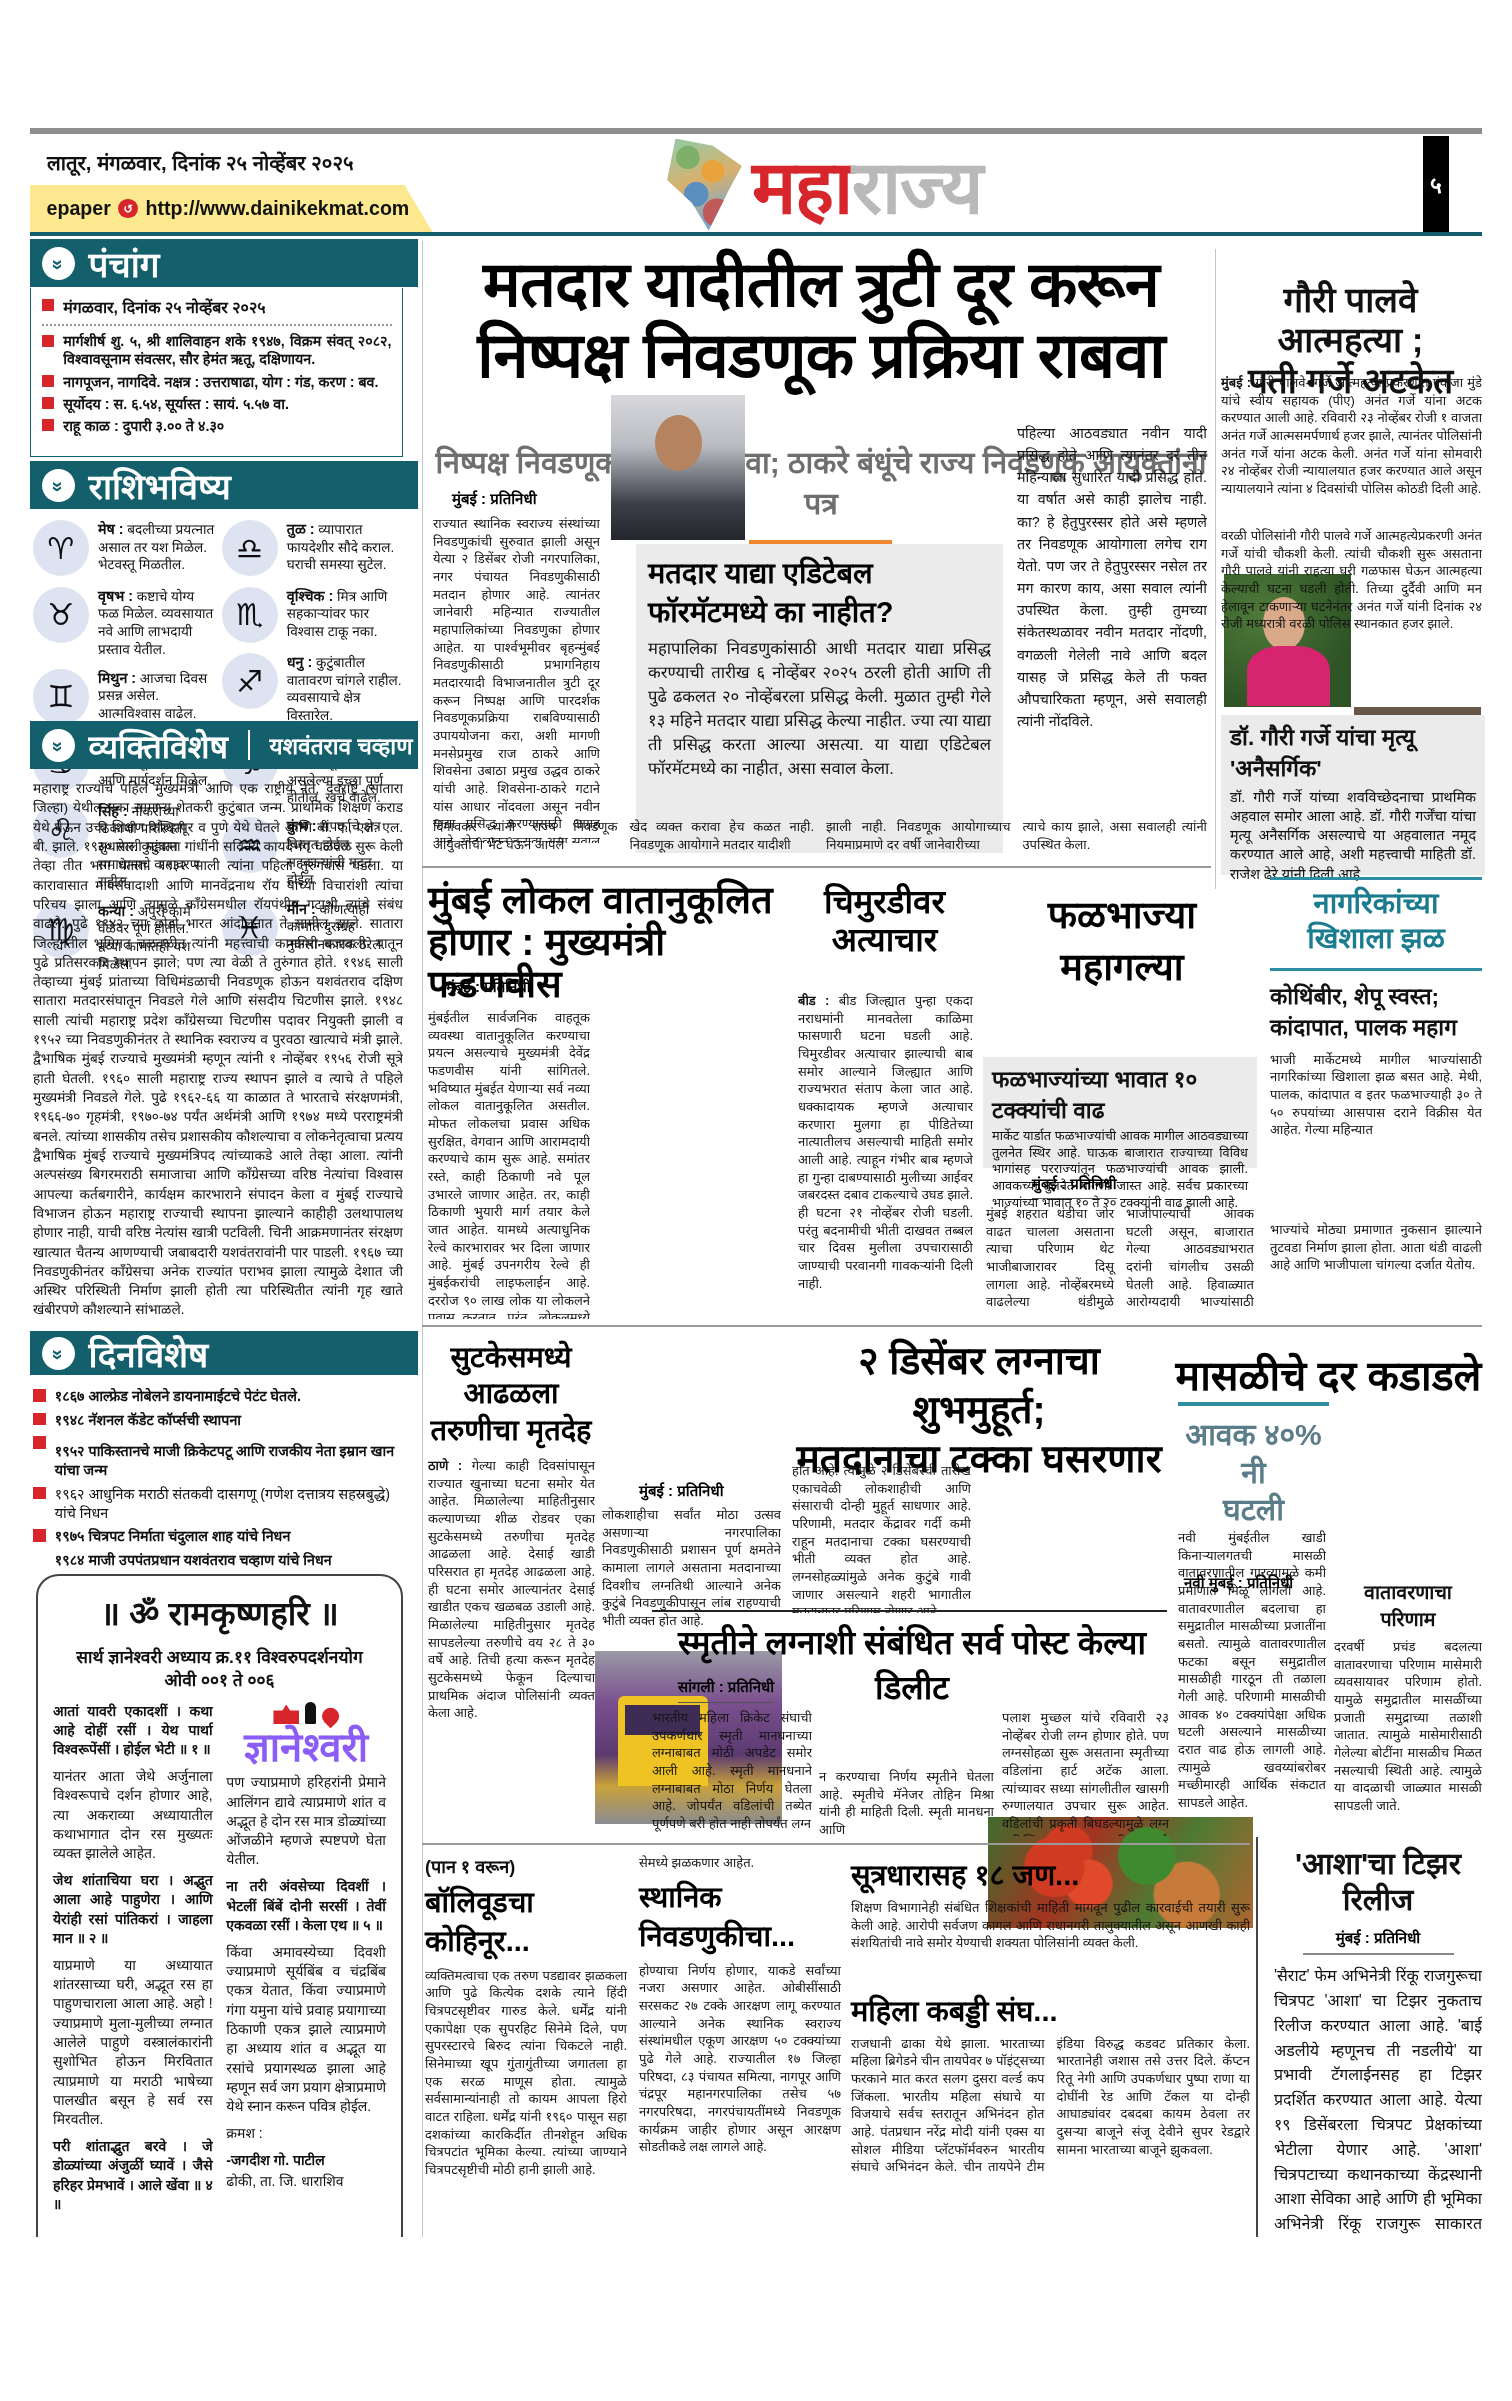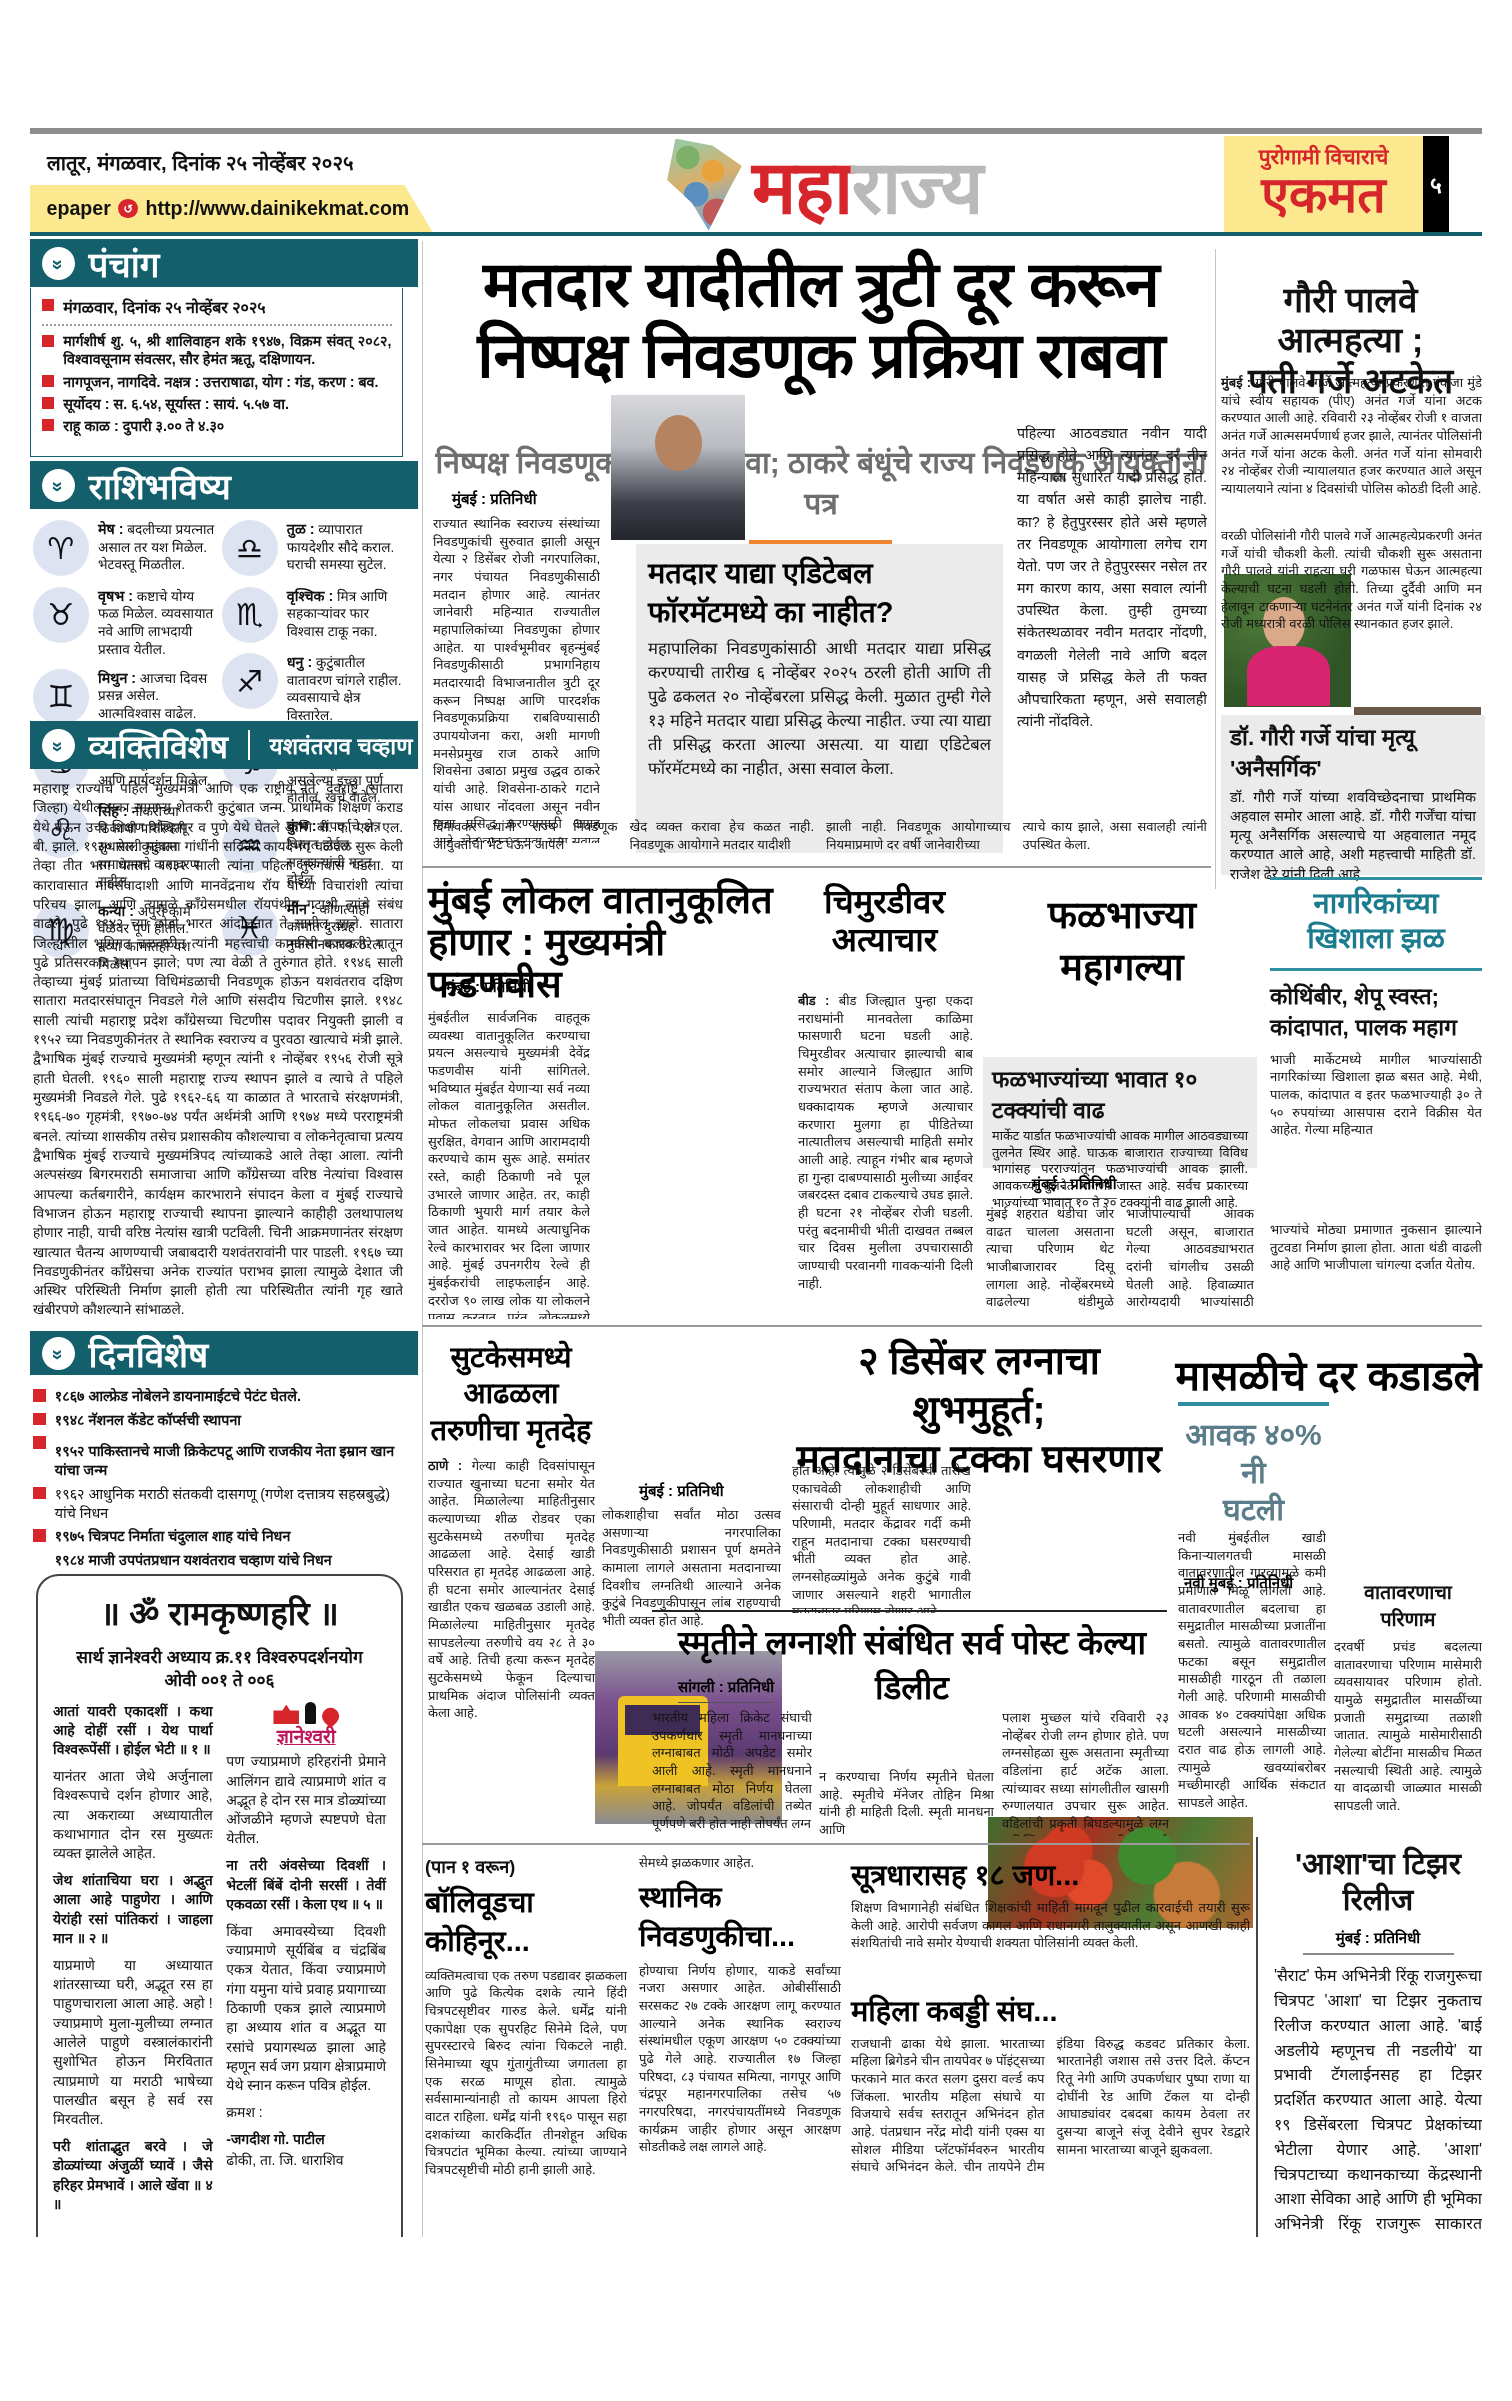--- a/index.html
+++ b/index.html
@@ -57,24 +57,20 @@
            radial-gradient(circle at 60% 35%,#e8a33d 14%,transparent 15%),
            radial-gradient(circle at 40% 60%,#5a8fc0 16%,transparent 17%),
            radial-gradient(circle at 65% 80%,#c05a5a 15%,transparent 16%),
            linear-gradient(160deg,#9ec7a0 10%,#d9b06c 45%,#7da7c9 80%);
            clip-path:polygon(15% 0,60% 8%,95% 30%,80% 55%,55% 100%,35% 70%,5% 45%);"></div>
     <div style="margin-left:6px;">
       <span style="font-weight:900;font-size:74px;color:#d6252b;letter-spacing:-1.5px;">महा</span><span style="font-weight:900;font-size:74px;color:#b9b9b9;letter-spacing:-1.5px;">राज्य</span>
     </div>
   </div>
 
-  <div class="abs" style="left:1224px;top:136px;width:199px;height:96px;background:#fbe88f;text-align:center;">
-    <div style="font-weight:bold;font-size:21px;color:#d6252b;margin-top:6px;font-family:'Liberation Serif','DejaVu Serif',serif;">पुरोगामी विचाराचे</div>
-    <div style="font-weight:900;font-size:50px;color:#d6252b;line-height:1.0;">एकमत</div>
-  </div>
   <div class="abs" style="left:1423px;top:136px;width:25.6px;height:96px;background:#000;color:#fff;display:flex;align-items:center;justify-content:center;">
     <span style="font-size:22.6px;font-weight:bold;">५</span>
   </div>
 
   <div class="abs" style="left:30px;top:232px;width:1452px;height:3.8px;background:#135f6b;"></div>
 
   <div class="abs rule-v" style="left:422px;top:241px;height:2131px;background:#b9c9cc;"></div>
 
   <div class="abs sec-head" style="left:30px;top:239px;width:376px;height:48px;">
     <div class="circ">
@@ -217,21 +213,21 @@
     <div style="column-count:2;column-gap:13.6px;">
       <p class="verse-b">आतां यावरी एकादशीं । कथा आहे दोहीं रसीं । येथ पार्था विश्वरूपेंसीं । होईल भेटी ॥ १ ॥</p>
       <p>यानंतर आता जेथे अर्जुनाला विश्वरूपाचे दर्शन होणार आहे, त्या अकराव्या अध्यायातील कथाभागात दोन रस मुख्यतः व्यक्त झालेले आहेत.</p>
       <p class="verse-b">जेथ शांताचिया घरा । अद्भुत आला आहे पाहुणेरा । आणि येरांही रसां पांतिकरां । जाहला मान ॥ २ ॥</p>
       <p>याप्रमाणे या अध्यायात शांतरसाच्या घरी, अद्भूत रस हा पाहुणचाराला आला आहे. अहो ! ज्याप्रमाणे मुला-मुलीच्या लग्नात आलेले पाहुणे वस्त्रालंकारांनी सुशोभित होऊन मिरवितात त्याप्रमाणे या मराठी भाषेच्या पालखीत बसून हे सर्व रस मिरवतील.</p>
       <p class="verse-b">परी शांताद्भुत बरवे । जे डोळ्यांच्या अंजुळीं घ्यावें । जैसे हरिहर प्रेमभावें । आले खेंवा ॥ ४ ॥</p>
       <div style="text-align:center;margin:6px 0;">
         <span style="display:inline-block;width:25.6px;height:19.6px;background:#d6252b;clip-path:polygon(50% 0,65% 30%,100% 30%,100% 100%,0 100%,0 30%,35% 30%);"></span>
         <span style="display:inline-block;width:10.5px;height:22.6px;background:#111;border-radius:5.3px 5.3px 1.5px 1.5px;margin:0 3px;"></span>
         <span style="display:inline-block;width:16.6px;height:16.6px;background:#d6252b;border-radius:50% 50% 50% 0;transform:rotate(-45deg);"></span>
-        <div style="color:#be185d;font-weight:900;font-size:19px;line-height:1.0;text-decoration:underline;">ज्ञानेश्वरी</div>
+        <div style="color:#8b5cf6;font-weight:900;font-size:40px;line-height:1.0;">ज्ञानेश्वरी</div>
       </div>
       <p>पण ज्याप्रमाणे हरिहरांनी प्रेमाने आलिंगन द्यावे त्याप्रमाणे शांत व अद्भूत हे दोन रस मात्र डोळ्यांच्या ओंजळीने म्हणजे स्पष्टपणे घेता येतील.</p>
       <p class="verse-b">ना तरी अंवसेच्या दिवशीं । भेटलीं बिंबें दोनी सरसीं । तेवीं एकवळा रसीं । केला एथ ॥ ५ ॥</p>
       <p>किंवा अमावस्येच्या दिवशी ज्याप्रमाणे सूर्यबिंब व चंद्रबिंब एकत्र येतात, किंवा ज्याप्रमाणे गंगा यमुना यांचे प्रवाह प्रयागाच्या ठिकाणी एकत्र झाले त्याप्रमाणे हा अध्याय शांत व अद्भूत या रसांचे प्रयागस्थळ झाला आहे म्हणून सर्व जग प्रयाग क्षेत्राप्रमाणे येथे स्नान करून पवित्र होईल.</p>
       <p>क्रमश :</p>
       <p class="verse-b" style="margin-bottom:1.5px;">-जगदीश गो. पाटील</p>
       <p>ढोकी, ता. जि. धाराशिव</p>
     </div>
   </div>
 

